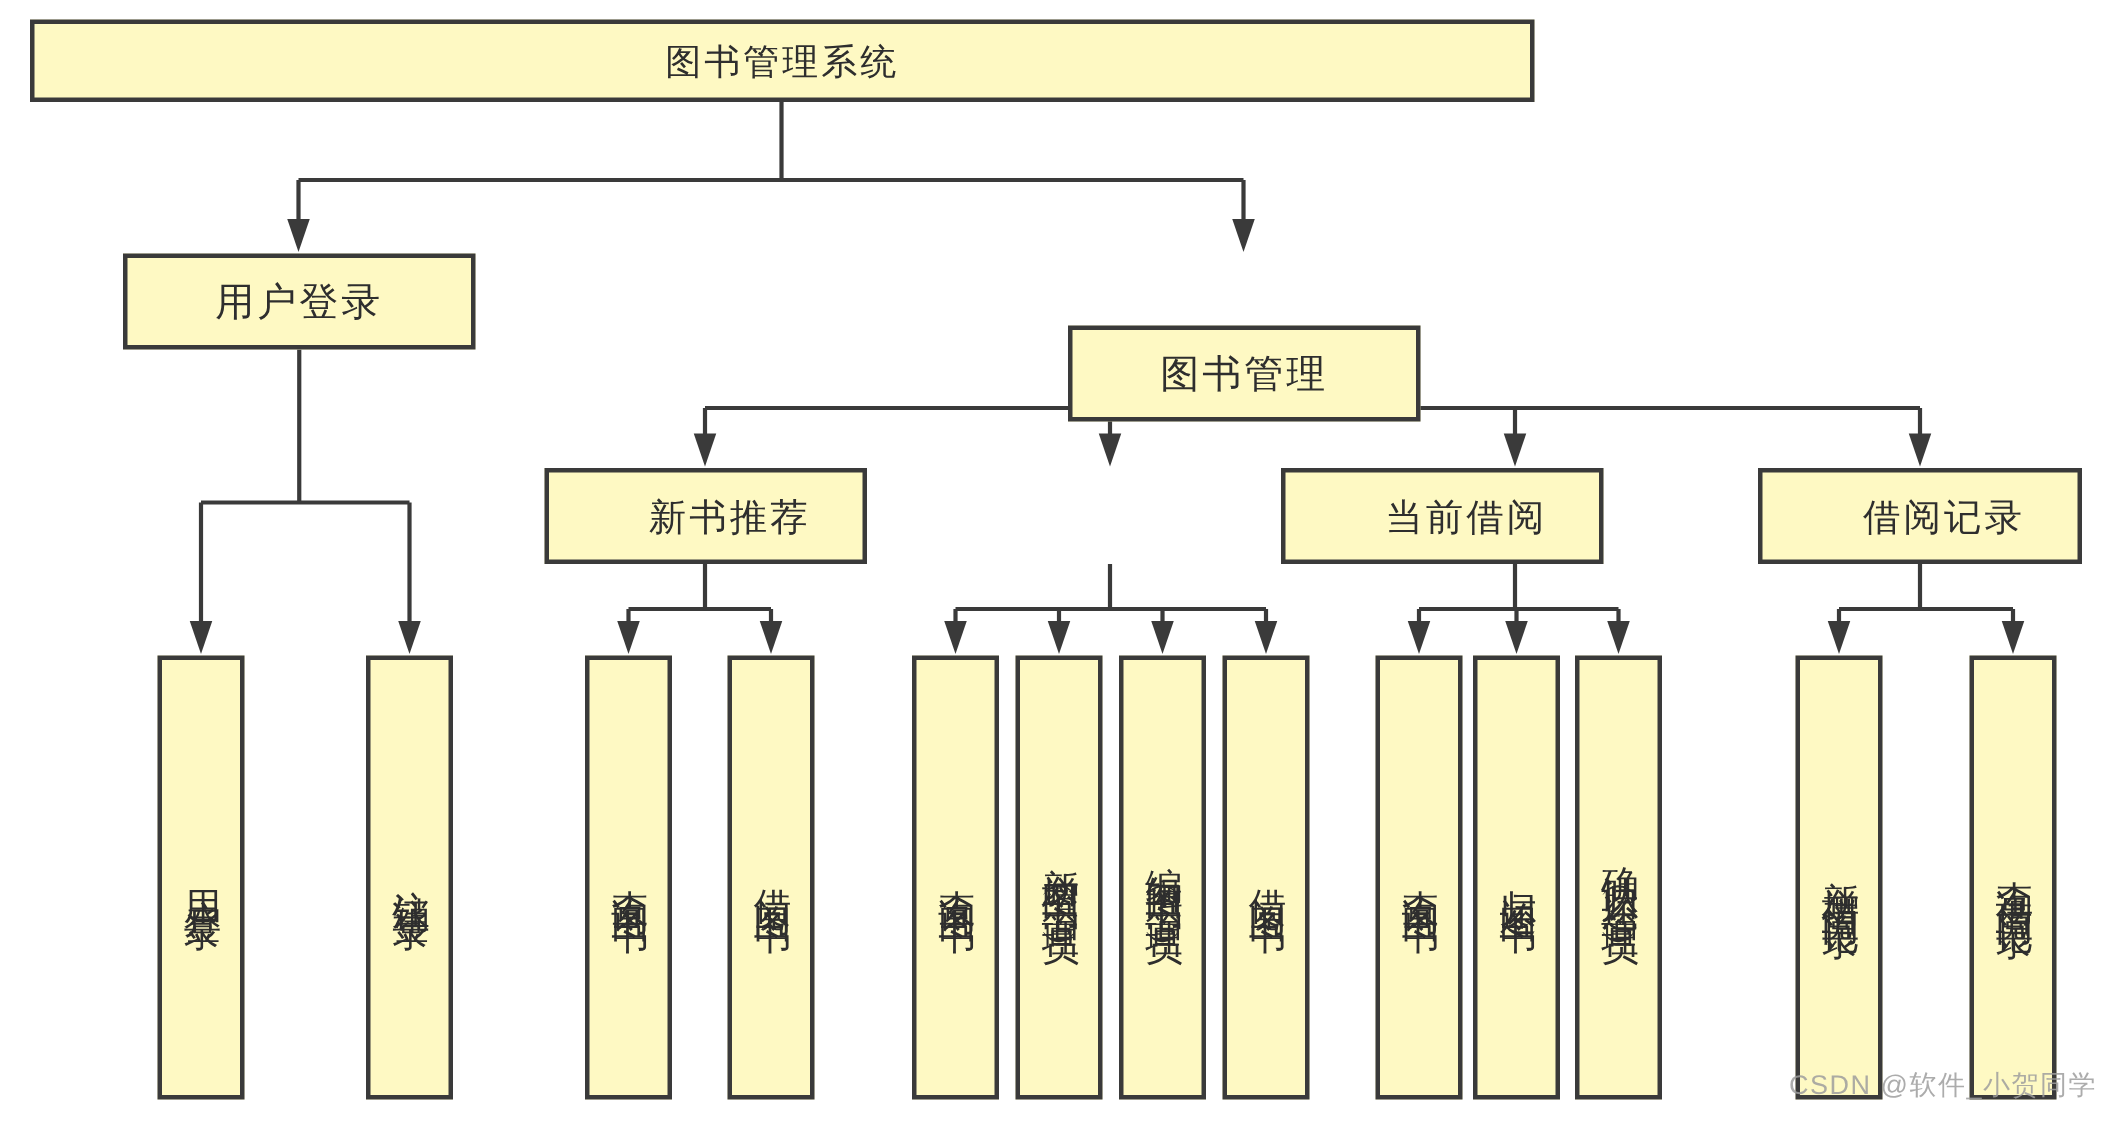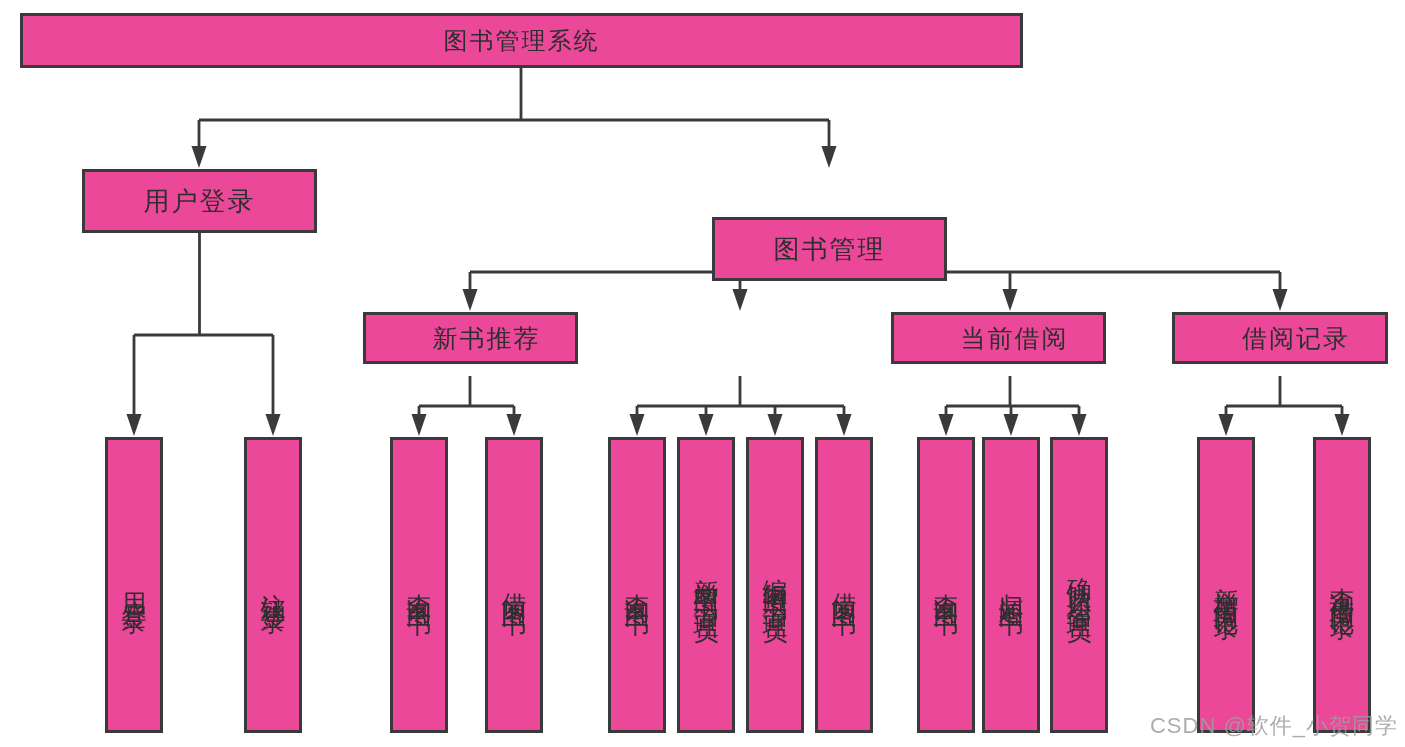--- a/index.html
+++ b/index.html
@@ -12,56 +12,56 @@
     overflow: hidden;
   }
   .connectors {
     position: absolute;
     left: 0; top: 0;
     z-index: 0;
   }
   .box {
     position: absolute;
     box-sizing: border-box;
-    background: #ec4899;
+    background: #fef9c3;
     border: 3px solid #3a3a3a;
     display: flex;
     align-items: center;
     justify-content: center;
     z-index: 1;
     color: #2e2e2e;
   }
   .node {
     font-size: 25px;
     letter-spacing: 2px;
     white-space: nowrap;
   }
   .root {
     left: 20px; top: 13px; width: 1003px; height: 55px;
     font-size: 24px;
   }
   .lvl2 { top: 169px; width: 235px; height: 64px; font-size: 26px; }
-  .lvl3 { top: 312px; width: 215px; height: 52px; padding-left: 32px; }
+  .lvl3 { top: 312px; width: 215px; height: 64px; padding-left: 32px; }
   .leaf {
     top: 437px; width: 58px; height: 296px;
   }
   .leaf span {
     writing-mode: vertical-rl;
     text-orientation: mixed;
     font-size: 25px;
     letter-spacing: 6px;
     line-height: 1;
     color: #2e2e2e;
   }
   .watermark {
     position: absolute;
     right: 7px;
     top: 711px;
     z-index: 2;
-    font-size: 22px;
+    font-size: 18px;
     letter-spacing: 1px;
     color: rgba(158, 158, 158, 0.85);
     white-space: nowrap;
   }
 </style>
 </head>
 <body>
 
 <div class="stage">
 
@@ -97,21 +97,21 @@
         <polygon points="1334.5,414 1349.5,414 1342,436"></polygon>
       </g>
   </svg>
 
   <div class="box root node">图书管理系统</div>
 
   <div class="box lvl2 node" style="left:82px;">用户登录</div>
   <div class="box lvl2 node" style="left:712px;margin-top:48px;">图书管理</div>
 
   <div class="box lvl3 node" style="left:363px;">新书推荐</div>
-  <div class="box lvl3 node" style="left:891px;">当前借阅</div>
+  <div class="box lvl3 node" style="left:854px;">当前借阅</div>
   <div class="box lvl3 node" style="left:1172px;width:216px;text-align:center;">借阅记录</div>
 
   <div class="box leaf" style="left:105px;">
     <span>用户登录</span>
   </div>
   <div class="box leaf" style="left:244px;">
     <span>注销登录</span>
   </div>
 
   <div class="box leaf" style="left:390px;">

